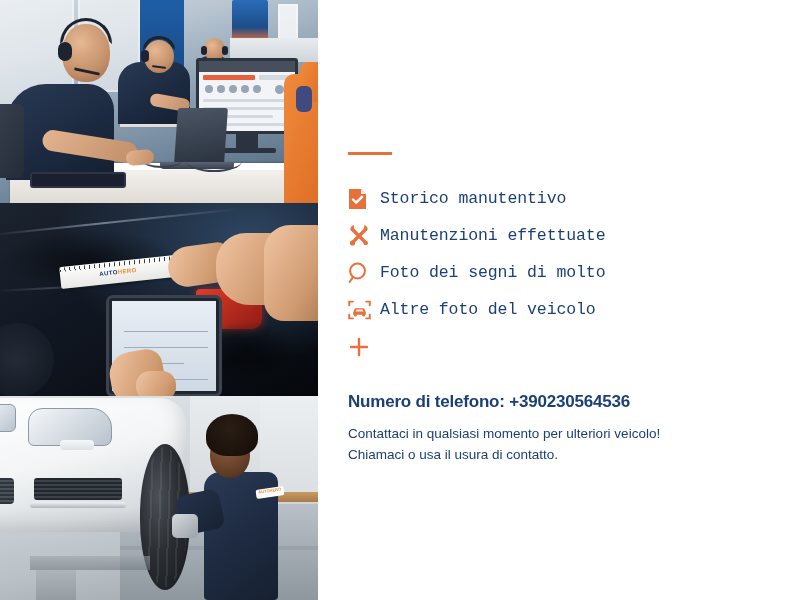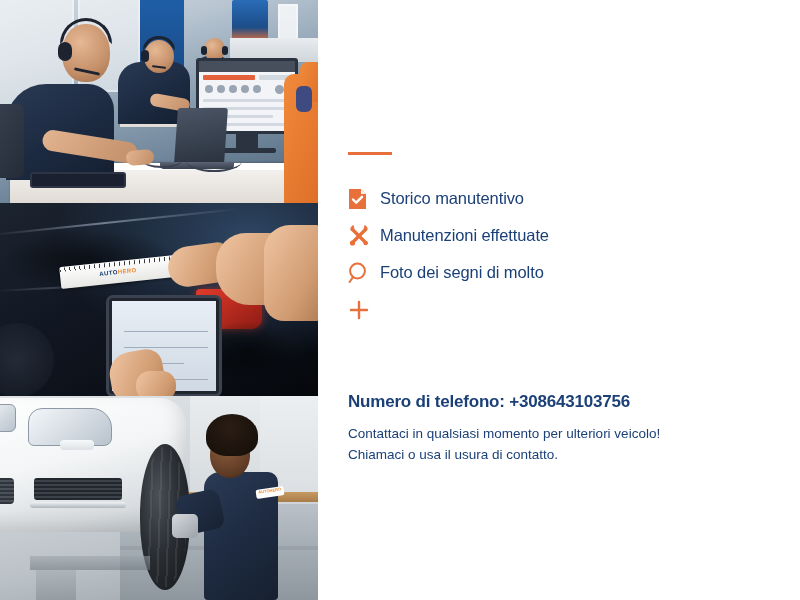--- a/index.html
+++ b/index.html
@@ -319,20 +319,21 @@
   
   #feature-list {
     position: absolute;
     left: 30px; top: 180px;
     width: 420px;
   }
   .feature-item {
     display: flex;
     align-items: center;
     height: 37px;
+    font-family: Liberation Mono, monospace;
   }
   .feature-icon {
     width: 32px;
     min-width: 32px;
     display: flex;
     align-items: center;
     justify-content: flex-start;
     color: #e8703a;
   }
   .feature-label {
@@ -533,33 +534,50 @@
       <div class="feature-item">
         <span class="feature-icon">
           <svg width="21" height="22" viewBox="0 0 21 22">
             <circle cx="9.5" cy="9" r="7.4" fill="none" stroke="#e8703a" stroke-width="2"></circle>
             <line x1="5" y1="15.2" x2="1.6" y2="20" stroke="#e8703a" stroke-width="2" stroke-linecap="round"></line>
           </svg>
         </span>
         <span class="feature-label">Foto dei segni di molto</span>
       </div>
 
+      <div class="feature-item">
+        <span class="feature-icon">
+          <svg width="23" height="22" viewBox="0 0 23 22">
+            <g stroke="#e8703a" stroke-width="1.9" fill="none" stroke-linecap="round">
+              <path d="M1.2 6.2 V2.6 H5"></path>
+              <path d="M18.2 2.6 H21.8 V6.2"></path>
+              <path d="M21.8 15.8 V19.4 H18.2"></path>
+              <path d="M5 19.4 H1.2 V15.8"></path>
+            </g>
+            <path d="M5.2 13.4 l1.7 -4.1 h9.2 l1.7 4.1 v2.3 H5.2 Z" fill="#e8703a"></path>
+            <circle cx="7.4" cy="16" r="1.5" fill="#e8703a"></circle>
+            <circle cx="15.6" cy="16" r="1.5" fill="#e8703a"></circle>
+            <path d="M7.6 12.6 l1 -2.2 h5.8 l1 2.2 Z" fill="#ffffff" opacity=".85"></path>
+          </svg>
+        </span>
+        <span class="feature-label">Altre foto del veicolo</span>
+      </div>
 
       <div class="feature-item">
         <span class="feature-icon">
           <svg width="22" height="22" viewBox="0 0 22 22">
             <g stroke="#e8703a" stroke-width="2.4" stroke-linecap="round">
               <line x1="11" y1="3" x2="11" y2="19"></line>
               <line x1="3" y1="11" x2="19" y2="11"></line>
             </g>
           </svg>
         </span>
       </div>
     </div>
 
-    <div id="phone-title">Numero di telefono: +308643103756</div>
+    <div id="phone-title">Numero di telefono: +390230564536</div>
     <div id="phone-sub">
       <div>Contattaci in qualsiasi momento per ulteriori veicolo!</div>
       <div>Chiamaci o usa il usura di contatto.</div>
     </div>
 
   </div>
 </div>
 
 </body></html>

